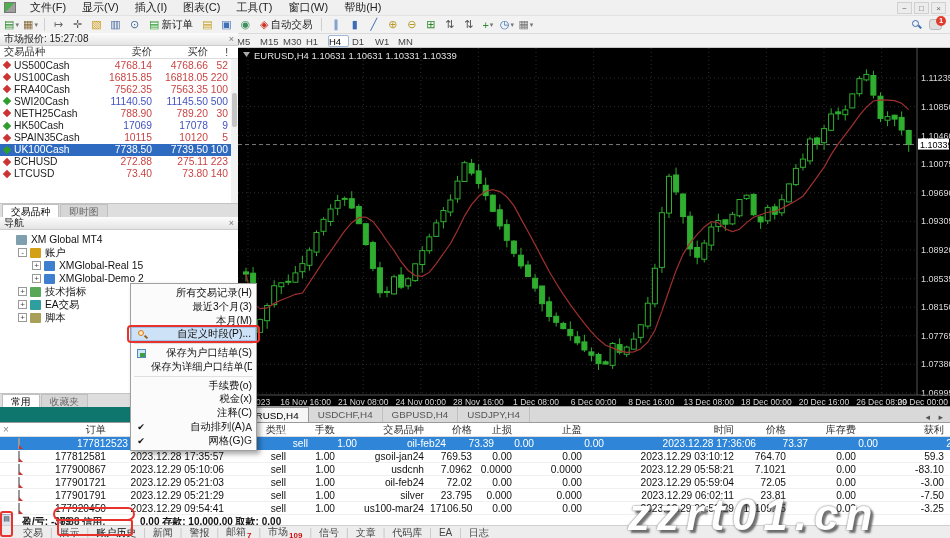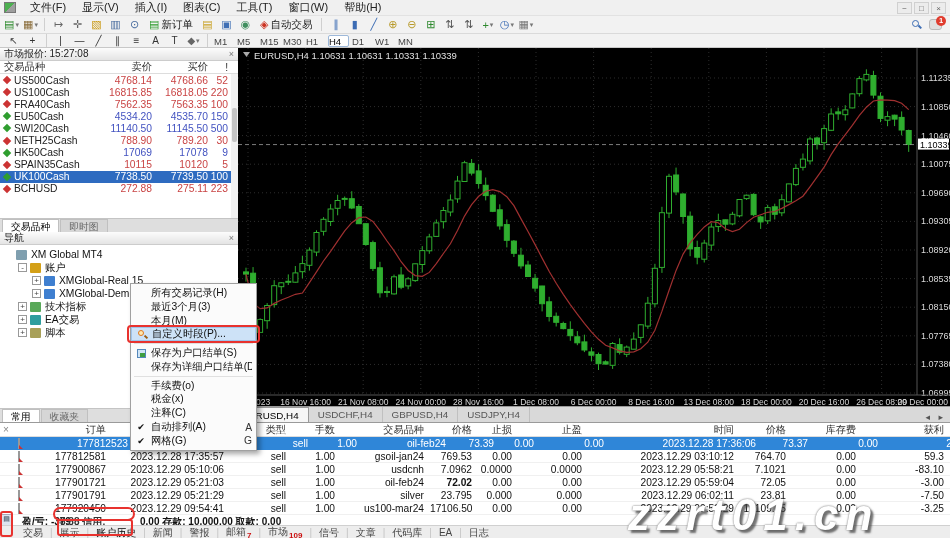--- a/index.html
+++ b/index.html
@@ -34,21 +34,21 @@
     color:#444; margin:0 1px; border:1px solid transparent; border-radius:2px; }
   .tf-btn.active { background:#fff; border-color:#9db8d9; color:#000; }
   .tb-right { margin-left:auto; display:flex; align-items:center; padding-right:8px; gap:8px; }
   .search-glyph { position:relative; width:9px; height:9px; }
   .search-glyph i { position:absolute; left:0; top:0; width:7px; height:7px; border:1.5px solid #3c6cb4; border-radius:50%; }
   .search-glyph b { position:absolute; left:6px; top:6px; width:4px; height:1.5px; background:#3c6cb4; transform:rotate(45deg); }
   .chat-glyph { position:relative; width:13px; height:11px; background:#e0e0e0; border:1px solid #bbb; border-radius:3px; }
   .badge { position:absolute; right:-5px; top:-4px; background:#e03c2e; color:#fff; font-size:7.5px;
     font-weight:bold; border-radius:50%; width:10px; height:10px; line-height:10px; text-align:center; }
   
-  .left-col { position:absolute; left:0; top:48px; width:238px; height:374px; background:#fff; border-right:1px solid #b5b5b5; }
+  .left-col { position:absolute; left:0; top:33px; width:238px; height:374px; background:#fff; border-right:1px solid #b5b5b5; }
   .panel-title { height:13px; background:linear-gradient(#fcfcfc,#e4e4e4); border-bottom:1px solid #ccc;
     font-size:10px; color:#222; display:flex; align-items:center; padding:0 4px; }
   .panel-close { margin-left:auto; color:#777; font-size:9px; cursor:default; }
   .mw { position:absolute; left:0; top:0; width:238px; height:184px; background:#fff; overflow:hidden; }
   .mw-table { width:100%; }
   .mw-row, .mw-head { display:flex; align-items:center; height:12.1px; font-size:10.3px; }
   .mw-head { height:13px; color:#333; border-bottom:1px solid #ddd; }
   .mw-c0 { width:92px; display:flex; align-items:center; padding-left:4px; gap:4px; overflow:hidden; white-space:nowrap; }
   .mw-c1 { width:60px; text-align:right; }
   .mw-c2 { width:56px; text-align:right; }
@@ -93,21 +93,21 @@
   .bottom-tabs { position:absolute; left:0; top:102px; width:950px; height:14px; background:#ededed;
     border-top:1px solid #d0d0d0; display:flex; align-items:center; padding-left:16px; font-size:10px; color:#444; }
   .btab { padding:0 7px; white-space:nowrap; }
   .btab-sep { color:#c4c4c4; }
   .bbadge { color:#cc1111; font-weight:bold; font-size:8px; vertical-align:sub; margin-left:1px; }
   .term-side { position:absolute; left:1px; top:91px; width:11px; height:24px; background:#dde4ee;
     border:1px solid #aab; font-size:7px; color:#345; text-align:center; overflow:hidden; }
   
   .ctx { position:absolute; left:130px; top:283px; width:127px; background:#fbfbfb;
     border:1px solid #a0a0a0; box-shadow:3px 3px 5px rgba(0,0,0,0.35); z-index:50; padding:2px 0; }
-  .ctx-item { display:flex; align-items:center; height:13.8px; font-size:10.3px; color:#111; padding-right:4px; }
+  .ctx-item { display:flex; align-items:center; height:13.8px; font-size:10.3px; color:#111; padding-right:4px;text-align:right; }
   .ctx-item.hl { background:#cde2f7; border:1px solid #9ec3ea; }
   .ctx-ico { width:20px; flex:none; display:flex; justify-content:center; align-items:center; font-size:9px; }
   .ctx-lbl { flex:1; white-space:nowrap; overflow:hidden; }
   .ctx-sc { flex:none; color:#333; }
   .ctx-sep { height:1px; background:#e0e0e0; margin:2px 3px; }
   .mag { position:relative; width:9px; height:9px; }
   .mag i { position:absolute; left:0; top:0; width:6px; height:6px; border:1.5px solid #e07820; border-radius:50%; background:#ffe9b0; }
   .mag b { position:absolute; left:6px; top:6px; width:4px; height:2px; background:#9a5c10; transform:rotate(45deg); }
   .saveico { width:9px; height:9px; background:#cfe4f5; border:1px solid #5588bb; position:relative; }
   .saveico::after { content:""; position:absolute; left:2px; top:3px; width:5px; height:4px; background:#3f9e3f; }
@@ -312,29 +312,20 @@
               <span class="dia" style="background: rgb(204, 51, 51);"></span>
               <span>FRA40Cash</span>
             </div>
             <div class="mw-c1 red">7562.35</div>
             <div class="mw-c2 red">7563.35</div>
             <div class="mw-c3 red">100</div>
           </div>
           <div class="mw-row">
             <div class="mw-c0">
               <span class="dia" style="background: rgb(47, 158, 47);"></span>
-              <span>EU50Cash</span>
-            </div>
-            <div class="mw-c1 blue">4534.20</div>
-            <div class="mw-c2 blue">4535.70</div>
-            <div class="mw-c3 blue">150</div>
-          </div>
-          <div class="mw-row">
-            <div class="mw-c0">
-              <span class="dia" style="background: rgb(47, 158, 47);"></span>
               <span>SWI20Cash</span>
             </div>
             <div class="mw-c1 blue">11140.50</div>
             <div class="mw-c2 blue">11145.50</div>
             <div class="mw-c3 blue">500</div>
           </div>
           <div class="mw-row">
             <div class="mw-c0">
               <span class="dia" style="background: rgb(204, 51, 51);"></span>
               <span>NETH25Cash</span>
@@ -371,20 +362,29 @@
             <div class="mw-c3 blue">100</div>
           </div>
           <div class="mw-row">
             <div class="mw-c0">
               <span class="dia" style="background: rgb(204, 51, 51);"></span>
               <span>BCHUSD</span>
             </div>
             <div class="mw-c1 red">272.88</div>
             <div class="mw-c2 red">275.11</div>
             <div class="mw-c3 red">223</div>
+          </div>
+          <div class="mw-row">
+            <div class="mw-c0">
+              <span class="dia" style="background: rgb(204, 51, 51);"></span>
+              <span>LTCUSD</span>
+            </div>
+            <div class="mw-c1 red">73.40</div>
+            <div class="mw-c2 red">73.80</div>
+            <div class="mw-c3 red">140</div>
           </div>
         </div>
       <div class="mw-scroll">
           <div class="mw-thumb"></div>
         </div>
       <div class="panel-tabs" id="mw-tabs">
           <div class="ptab active">交易品种</div>
           <div class="ptab">即时图</div>
         </div>
     </div>
@@ -759,21 +759,21 @@
           <div class="oc" style="width: 70px;">0.00</div>
           <div class="oc" style="width: 88px;">-83.10</div>
         </div>
         <div class="ord-row">
           <div class="oc l" style="width: 26px;"><span class="doc"></span></div>
           <div class="oc l" style="width: 86px;">177901721</div>
           <div class="oc" style="width: 118px;">2023.12.29 05:21:03</div>
           <div class="oc" style="width: 62px;">sell</div>
           <div class="oc" style="width: 49px;">1.00</div>
           <div class="oc" style="width: 89px;">oil-feb24</div>
-          <div class="oc" style="width: 48px; font-weight: bold;">72.02</div>
+          <div class="oc" style="width: 48px;">72.02</div>
           <div class="oc" style="width: 40px;">0.00</div>
           <div class="oc" style="width: 70px;">0.00</div>
           <div class="oc" style="width: 152px;">2023.12.29 05:59:04</div>
           <div class="oc" style="width: 52px;">72.05</div>
           <div class="oc" style="width: 70px;">0.00</div>
           <div class="oc" style="width: 88px;">-3.00</div>
         </div>
         <div class="ord-row">
           <div class="oc l" style="width: 26px;"><span class="doc"></span></div>
           <div class="oc l" style="width: 86px;">177901791</div>

